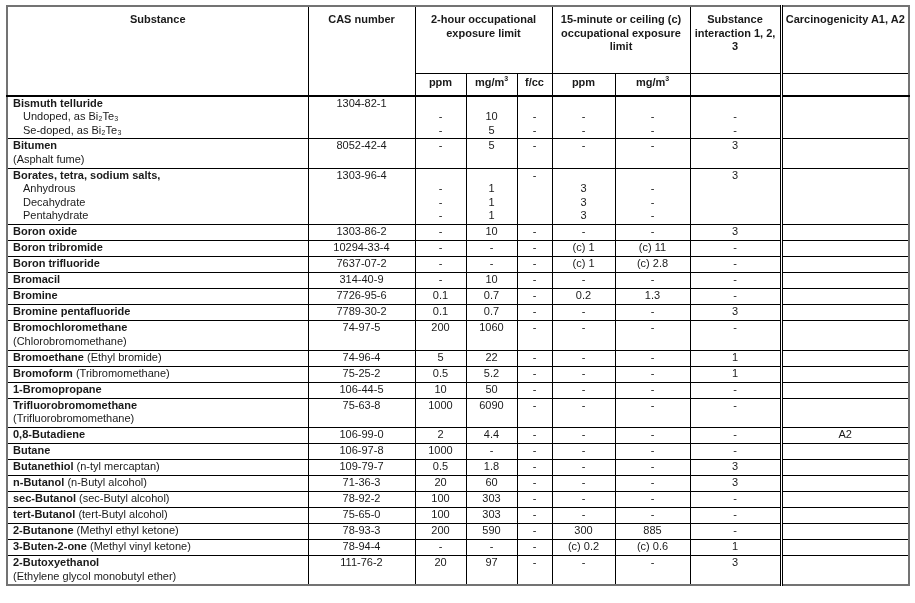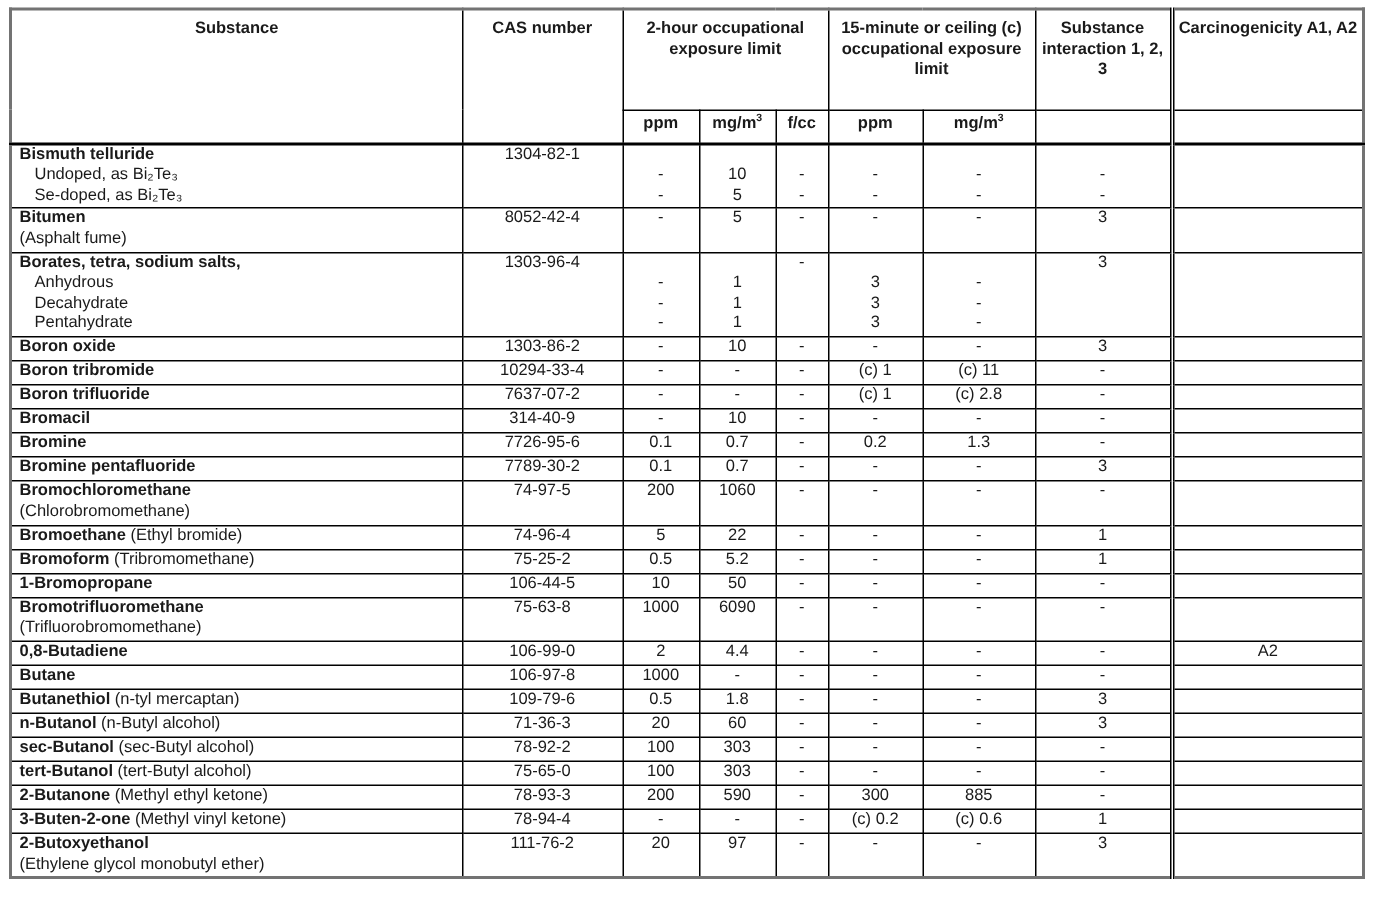--- a/index.html
+++ b/index.html
@@ -247,21 +247,21 @@
         <td>106-44-5</td>
         <td>10</td>
         <td>50</td>
         <td>-</td>
         <td>-</td>
         <td>-</td>
         <td>-</td>
         <td class="carc"></td>
       </tr>
       <tr style="height: 29.5px;">
-        <td class="subst"><span class="name">Bromotrifluoromethane</span><span class="alt" style="display:block">(Trifluorobromomethane)</span></td>
+        <td class="subst"><span class="name">Trifluorobromomethane</span><span class="alt" style="display:block">(Trifluorobromomethane)</span></td>
         <td>75-63-8</td>
         <td>1000</td>
         <td>6090</td>
         <td>-</td>
         <td>-</td>
         <td>-</td>
         <td>-</td>
         <td class="carc"></td>
       </tr>
       <tr style="height: 16px;">
@@ -281,21 +281,21 @@
         <td>1000</td>
         <td>-</td>
         <td>-</td>
         <td>-</td>
         <td>-</td>
         <td>-</td>
         <td class="carc"></td>
       </tr>
       <tr style="height: 16px;">
         <td class="subst"><span class="name">Butanethiol</span> <span class="alt">(n-tyl mercaptan)</span></td>
-        <td>109-79-6</td>
+        <td>109-79-7</td>
         <td>0.5</td>
         <td>1.8</td>
         <td>-</td>
         <td>-</td>
         <td>-</td>
         <td>3</td>
         <td class="carc"></td>
       </tr>
       <tr style="height: 16px;">
         <td class="subst"><span class="name">n-Butanol</span> <span class="alt">(n-Butyl alcohol)</span></td>

